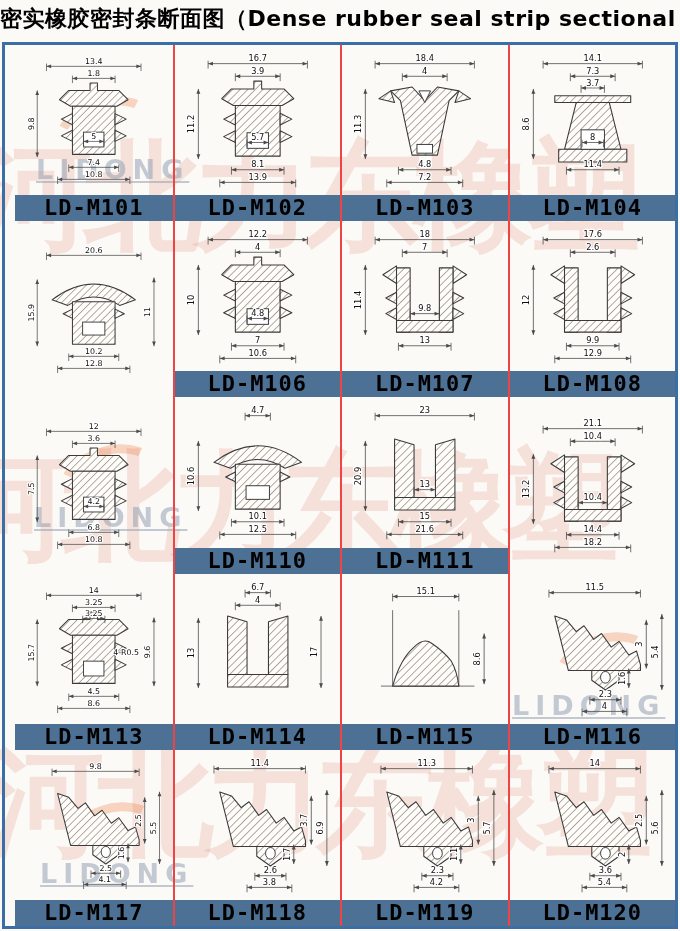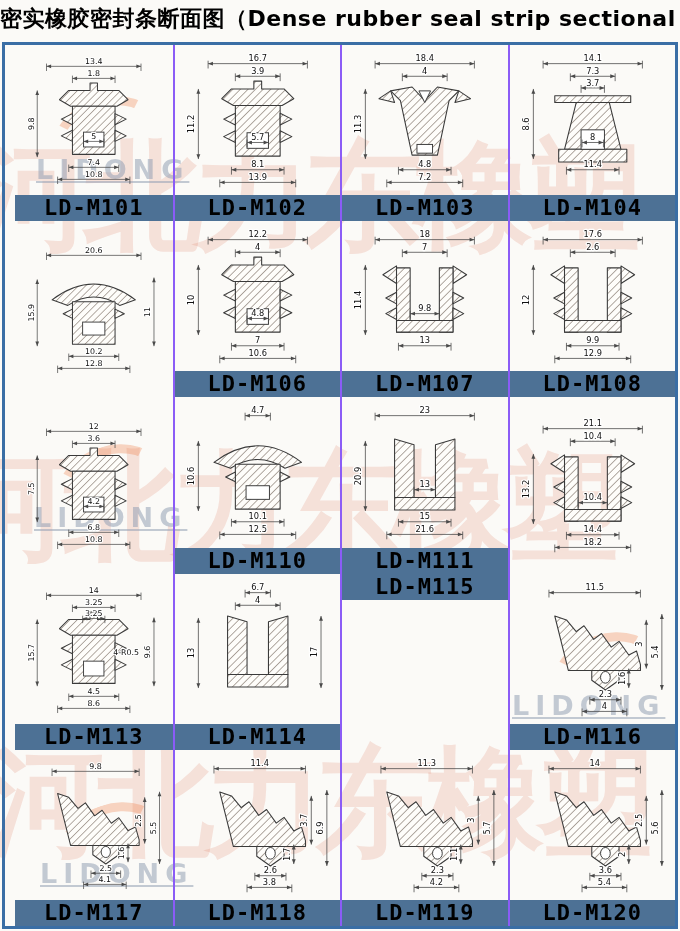--- a/index.html
+++ b/index.html
@@ -28,21 +28,21 @@
     position:absolute;z-index:1;width:92px;height:62px;pointer-events:none;
     border:9px solid transparent;border-top-color:rgba(236,112,52,0.28);
     border-radius:50%;transform:rotate(-18deg);
   }
   
   .grid{
     position:absolute;left:2px;top:42px;width:670px;height:881px;z-index:2;
     border:3px solid #3a6ea5;
     display:grid;grid-template-columns:repeat(4,1fr);grid-template-rows:repeat(5,1fr);
   }
-  .cell{display:flex;flex-direction:column;border-left:2px solid #8b5cf6;min-width:0;}
+  .cell{display:flex;flex-direction:column;border-left:2px solid #ef4444;min-width:0;}
   .cell:nth-child(4n+1){border-left:none;margin-left:10px;}
   .draw{flex:1;position:relative;}
   .draw svg{position:absolute;left:0;top:0;width:100%;height:100%;}
   .bar{
     height:26px;flex:0 0 26px;background:#4d7195;
     display:flex;align-items:center;justify-content:center;
   }
   .bar span{
     color:#000000;font-family:"DejaVu Sans Mono",monospace;
     font-size:22px;font-weight:bold;letter-spacing:1px;line-height:1;
@@ -705,20 +705,38 @@
           <polygon class="ar" points="150,40 148,45 152,45"></polygon>
           <polygon class="ar" points="150,114 148,109 152,109"></polygon>
           <text class="dt" text-anchor="middle" transform="rotate(-90 146 77)" x="146" y="77">17</text>
         </svg>
       </div>
     <div class="bar">
       <span>LD-M114</span>
     </div>
   </div>
     <div class="cell">
+    <div class="draw">
+        <svg viewBox="0 0 170 148" preserveAspectRatio="xMidYMid meet">
+          <line class="dl" x1="40" y1="112" x2="136" y2="112"></line>
+          <line class="dl" x1="52" y1="34" x2="52" y2="112"></line>
+          <line class="dl" x1="120" y1="34" x2="120" y2="112"></line>
+          <path class="pf" d="M52,112 Q60,84 74,72 Q84,62 92,68 Q104,76 112,86 Q118,96 120,112 Z"></path>
+          <line class="dl" x1="52" y1="20" x2="120" y2="20"></line>
+          <line class="dl" x1="52" y1="17" x2="52" y2="25"></line>
+          <line class="dl" x1="120" y1="17" x2="120" y2="25"></line>
+          <polygon class="ar" points="52,20 57,18 57,22"></polygon>
+          <polygon class="ar" points="120,20 115,18 115,22"></polygon>
+          <text class="dt" x="86" y="17.5" text-anchor="middle">15.1</text>
+          <line class="dl" x1="146" y1="58" x2="146" y2="110"></line>
+          <polygon class="ar" points="146,58 144,63 148,63"></polygon>
+          <polygon class="ar" points="146,110 144,105 148,105"></polygon>
+          <text class="dt" text-anchor="middle" transform="rotate(-90 142 84)" x="142" y="84">8.6</text>
+        </svg>
+      </div>
     <div class="bar">
       <span>LD-M115</span>
     </div>
   </div>
     <div class="cell">
     <div class="draw">
         <svg viewBox="0 0 170 148" preserveAspectRatio="xMidYMid meet">
           <path class="pf" d="M46,40 L58,44 L68,56 L76,50 L86,64 L94,58 L104,72 L112,66 L122,80 L130,76 L134,90 L134,96 L60,96 Z"></path>
           <path class="pf" d="M84,96 L112,96 L112,106 L98,116 L84,106 Z"></path>
           <ellipse class="pw" cx="98" cy="103" rx="5" ry="6"></ellipse>

